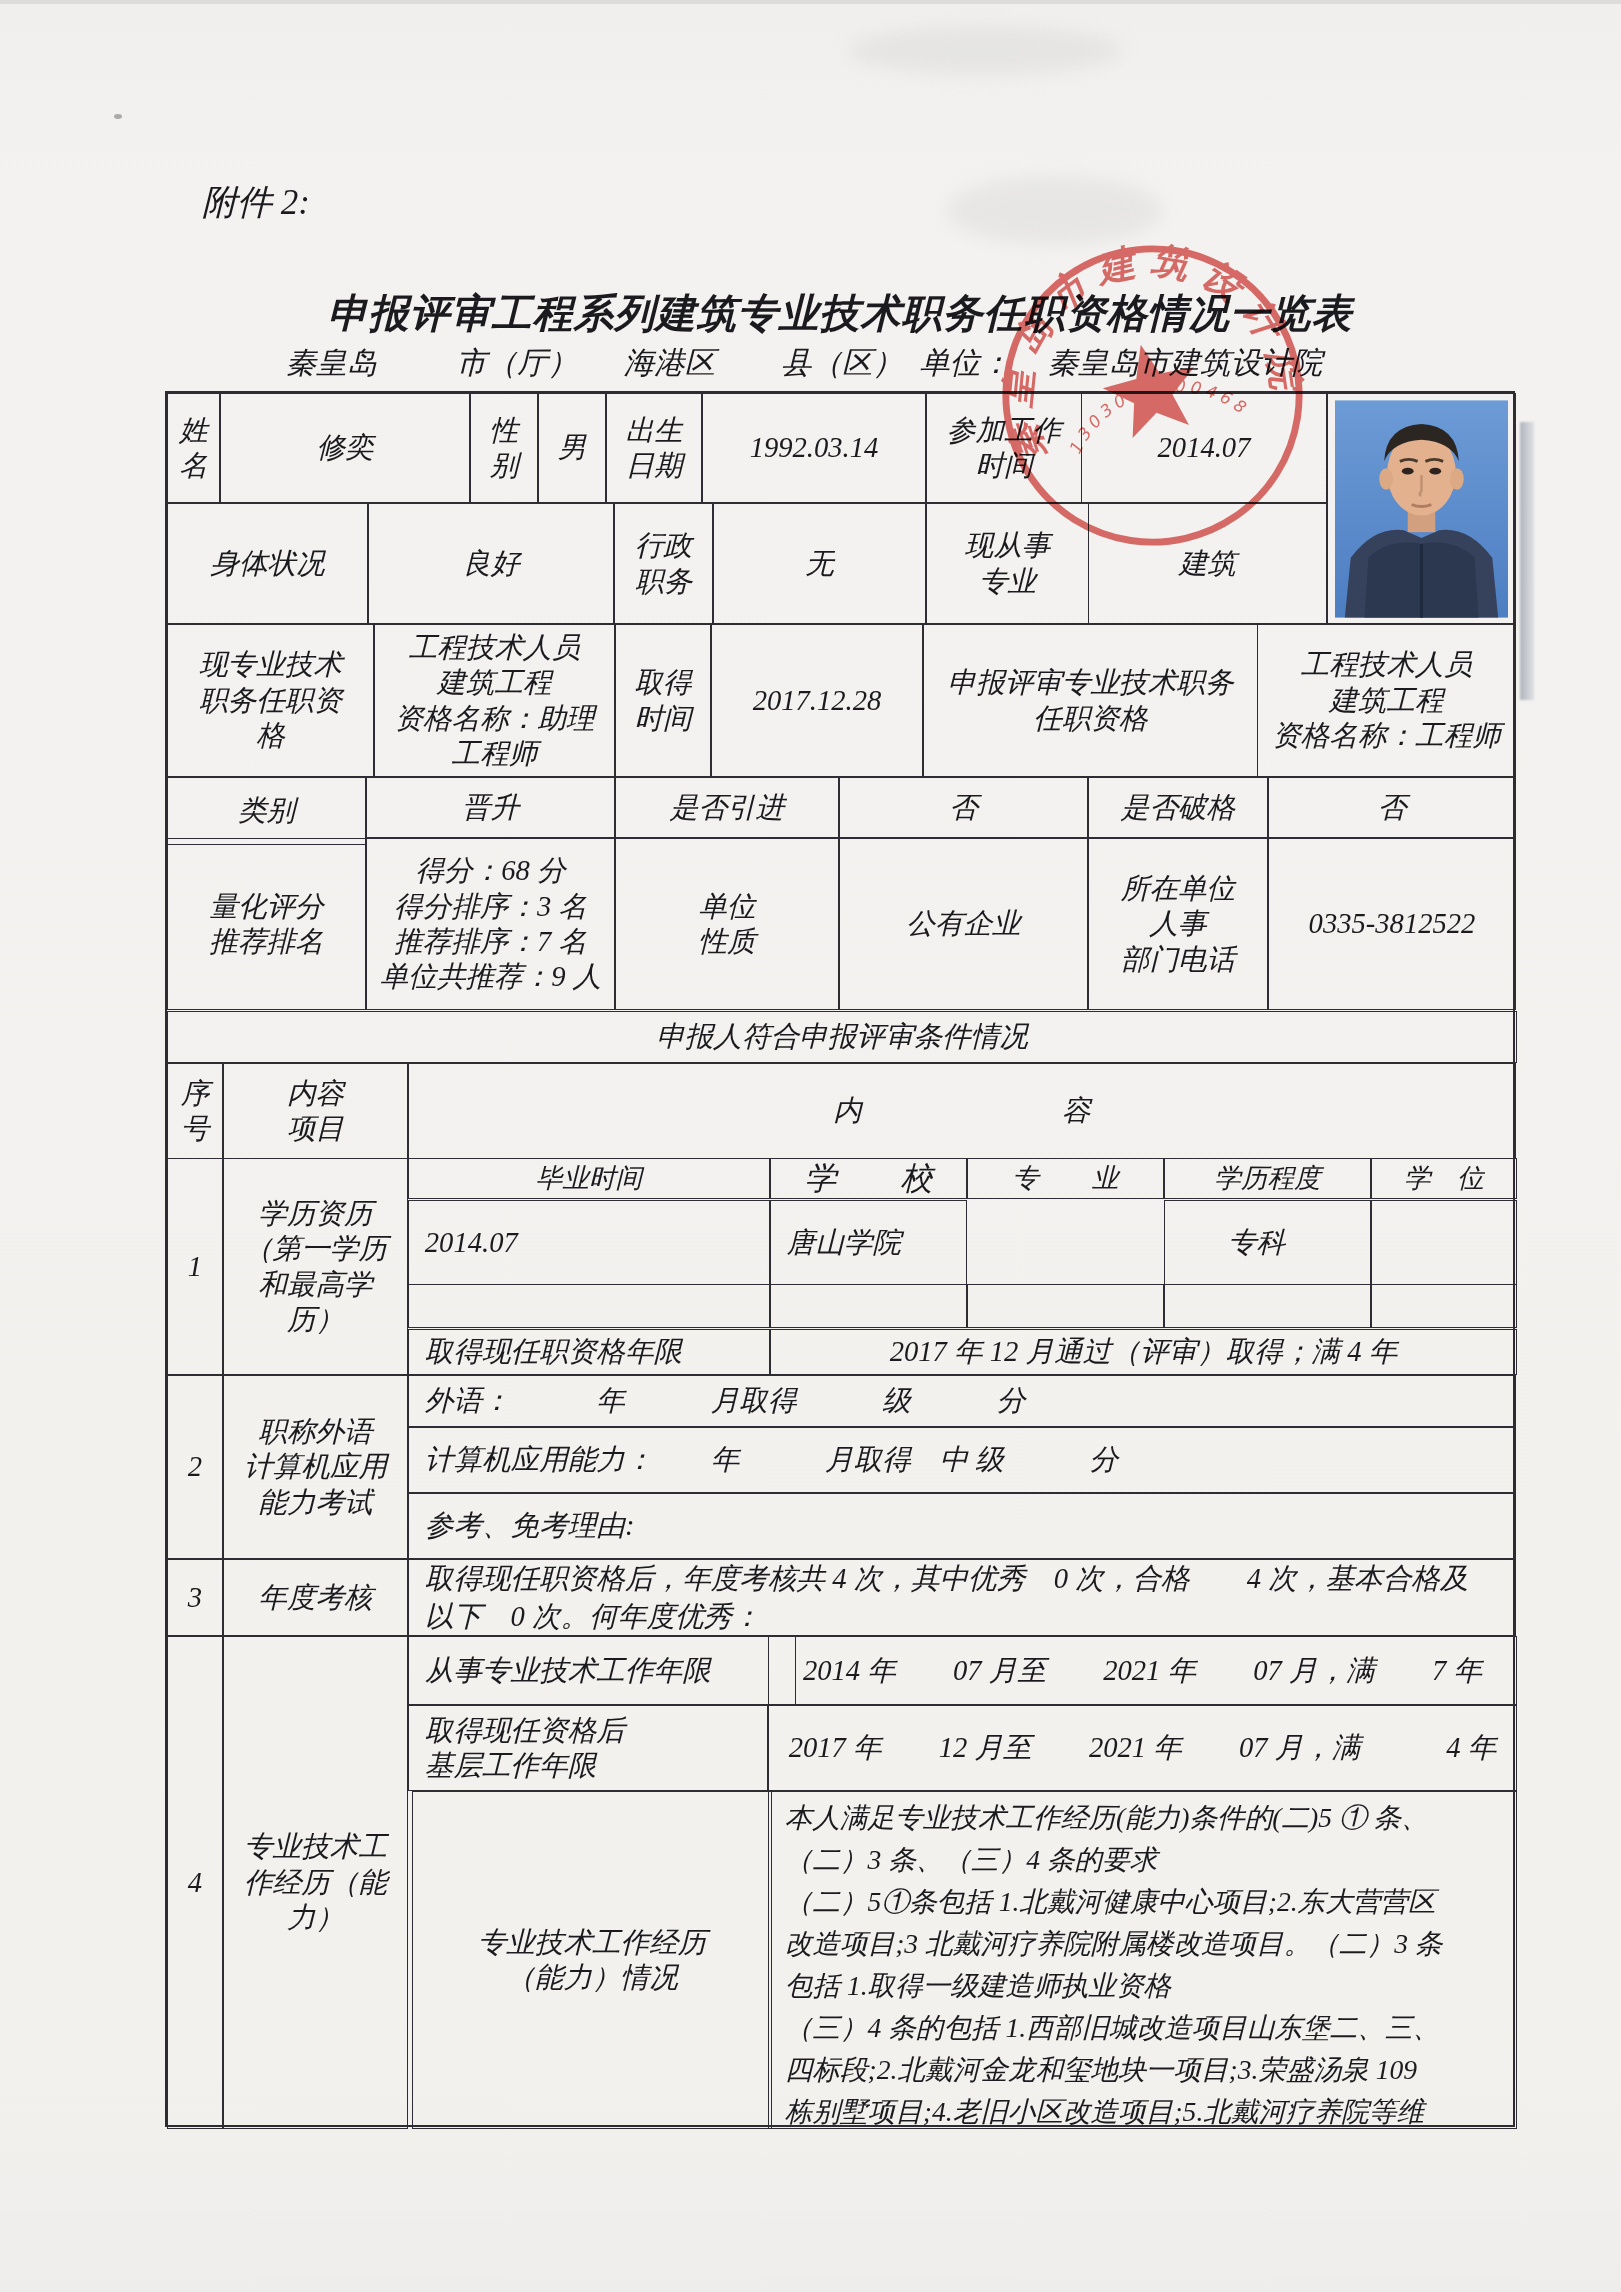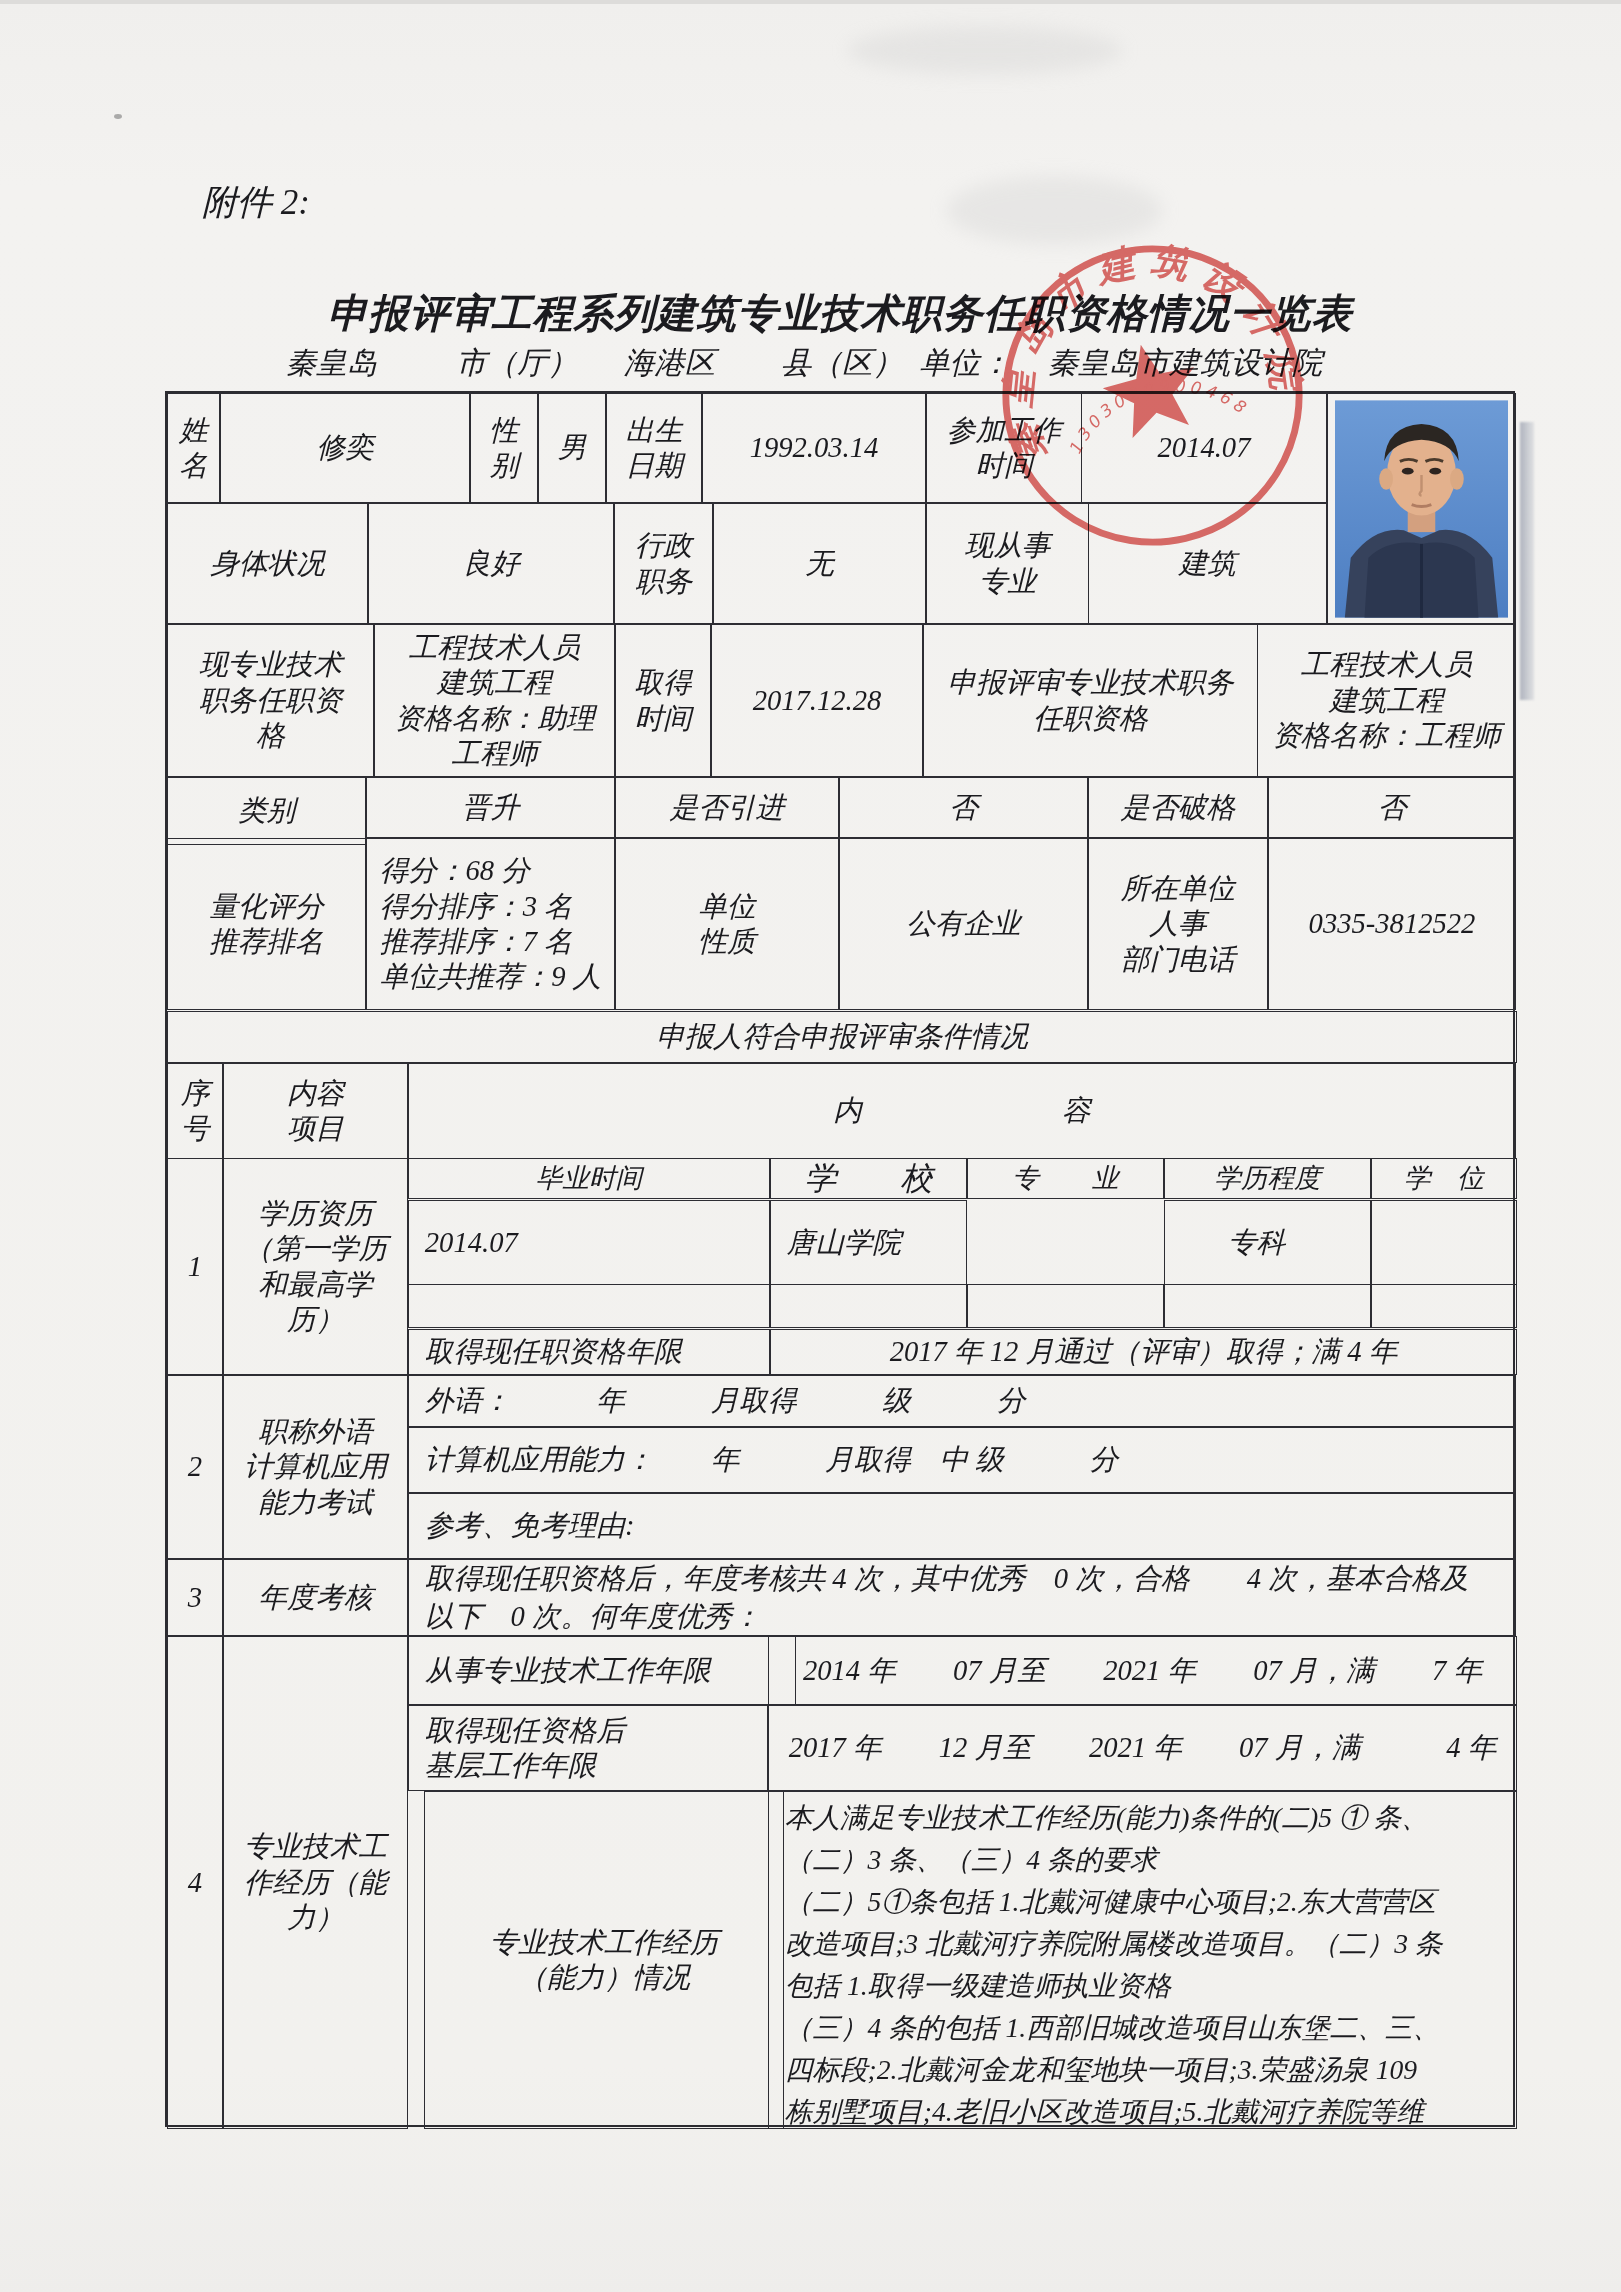--- a/index.html
+++ b/index.html
@@ -131,21 +131,21 @@
 
     <div class="c" style="left:0;top:384px;width:199px;height:68px">类别</div>
     <div class="c" style="left:199px;top:384px;width:249px;height:61px">晋升</div>
     <div class="c" style="left:448px;top:384px;width:224px;height:61px">是否引进</div>
     <div class="c" style="left:672px;top:384px;width:249px;height:61px">否</div>
     <div class="c" style="left:921px;top:384px;width:180px;height:61px">是否破格</div>
     <div class="c" style="left:1101px;top:384px;width:248px;height:61px">否</div>
 
     <div class="c" style="left:0;top:445px;width:199px;height:172px">量化评分
 推荐排名</div>
-    <div class="c" style="left:199px;top:445px;width:249px;height:172px;text-align:left">得分：68 分
+    <div class="c" style="left:199px;top:445px;width:249px;height:172px;text-align:center">得分：68 分
 得分排序：3 名
 推荐排序：7 名
 单位共推荐：9 人</div>
     <div class="c" style="left:448px;top:445px;width:224px;height:172px">单位
 性质</div>
     <div class="c" style="left:672px;top:445px;width:249px;height:172px">公有企业</div>
     <div class="c" style="left:921px;top:445px;width:180px;height:172px">所在单位
 人事
 部门电话</div>
     <div class="c" style="left:1101px;top:445px;width:248px;height:172px">0335-3812522</div>
@@ -195,21 +195,21 @@
 
     <div class="c" style="left:0;top:1243px;width:56px;height:493px">4</div>
     <div class="c" style="left:56px;top:1243px;width:185px;height:493px">专业技术工
 作经历（能
 力）</div>
     <div class="c la" style="left:241px;top:1243px;width:388px;height:69px">从事专业技术工作年限</div>
     <div class="c pre" style="left:601px;top:1243px;width:749px;height:69px">2014 年　　07 月至　　2021 年　　07 月，满　　7 年</div>
     <div class="c la" style="left:241px;top:1312px;width:360px;height:86px">取得现任资格后
 基层工作年限</div>
     <div class="c pre" style="left:601px;top:1312px;width:749px;height:86px">2017 年　　12 月至　　2021 年　　07 月，满　　　4 年</div>
-    <div class="c" style="left:257px;top:1398px;width:360px;height:338px">专业技术工作经历
+    <div class="c" style="left:245px;top:1398px;width:360px;height:338px">专业技术工作经历
 （能力）情况</div>
     <div class="c la tl" style="left:601px;top:1398px;width:749px;height:338px;font-size:27.6px;line-height:42px;padding-top:4.9px">本人满足专业技术工作经历(能力)条件的(二)5 ① 条、
 （二）3 条、（三）4 条的要求
 （二）5①条包括 1.北戴河健康中心项目;2.东大营营区
 改造项目;3 北戴河疗养院附属楼改造项目。（二）3 条
 包括 1.取得一级建造师执业资格
 （三）4 条的包括 1.西部旧城改造项目山东堡二、三、
 四标段;2.北戴河金龙和玺地块一项目;3.荣盛汤泉 109
 栋别墅项目;4.老旧小区改造项目;5.北戴河疗养院等维</div>
   </div>

